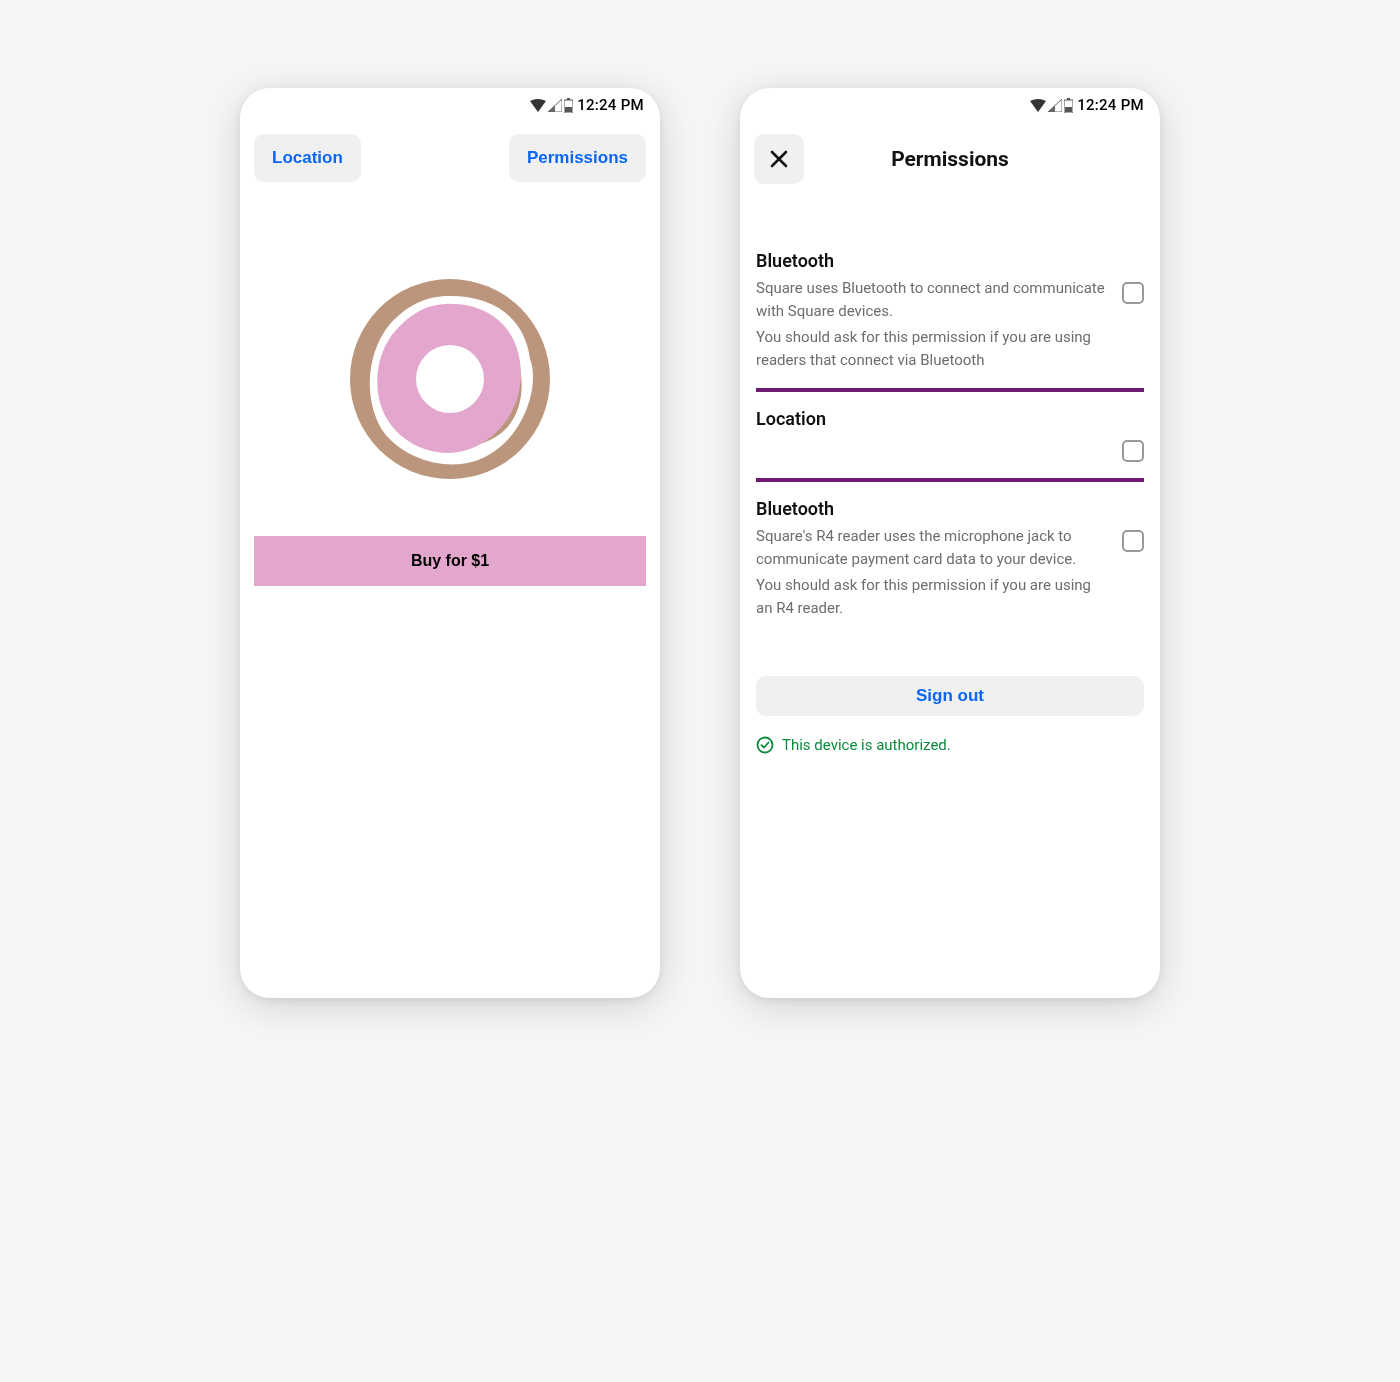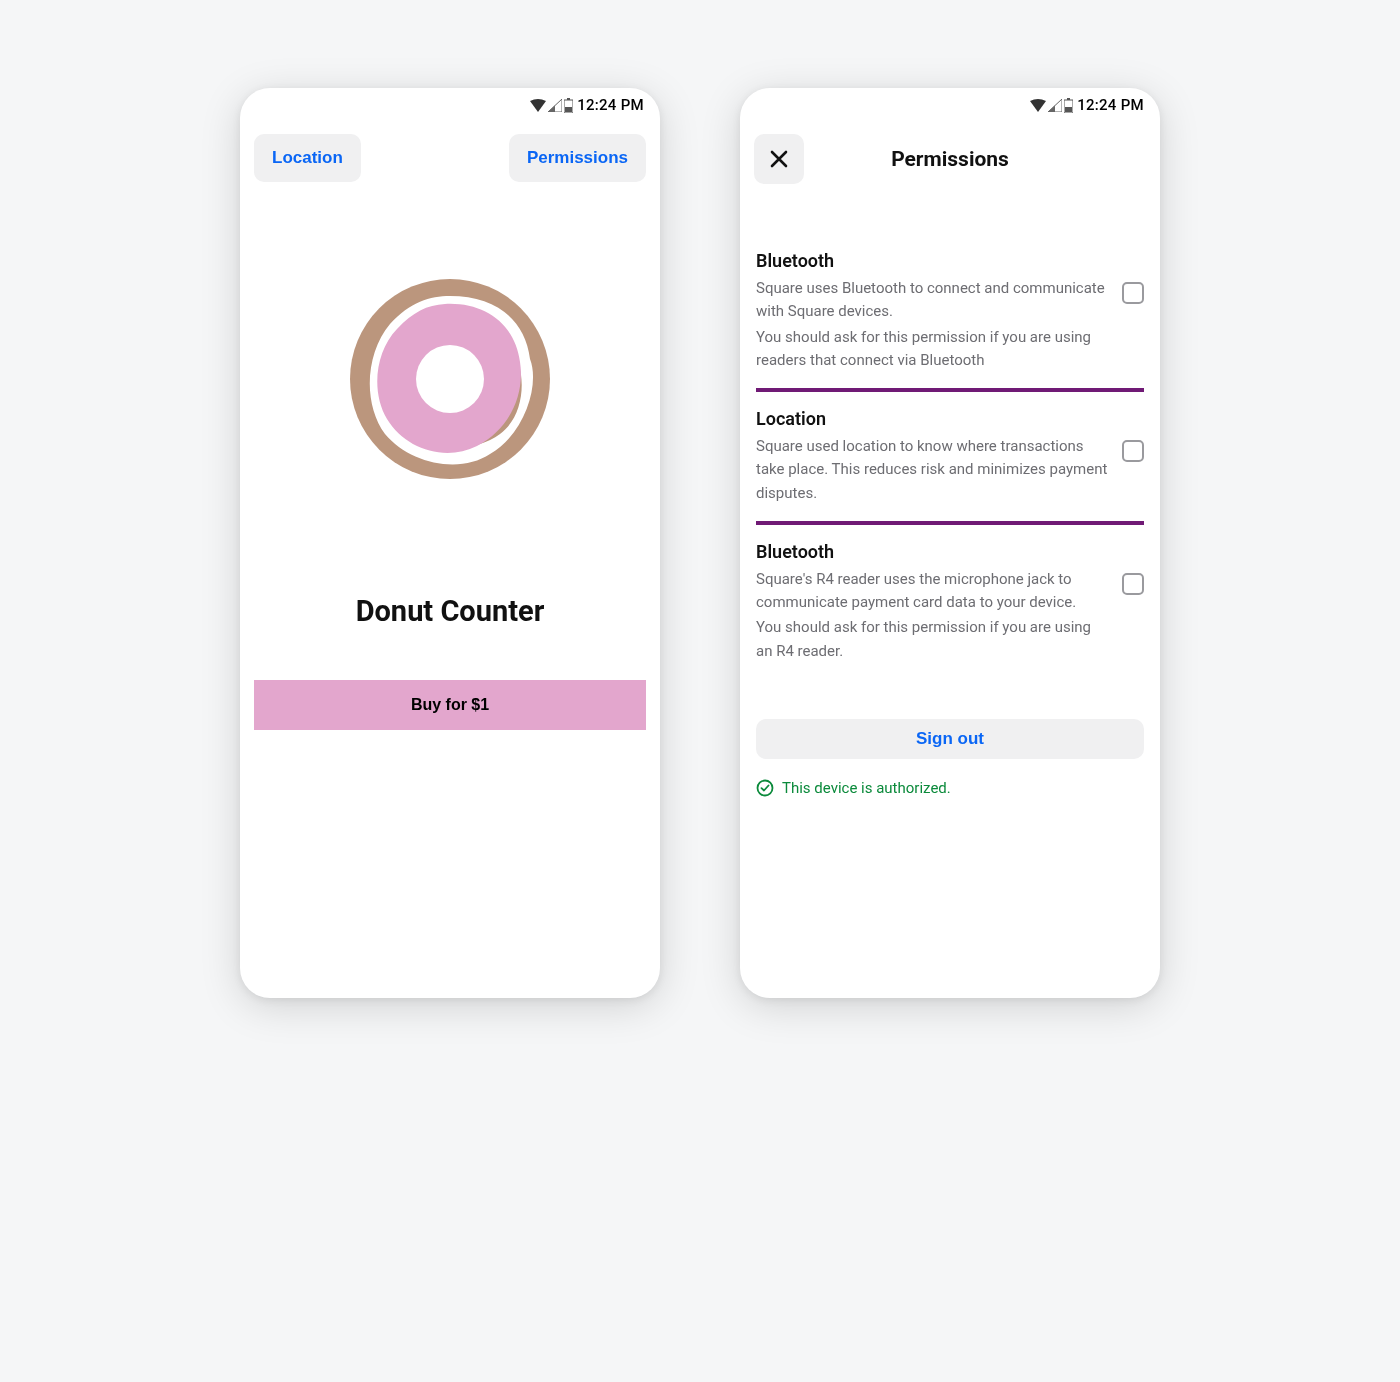--- a/index.html
+++ b/index.html
@@ -204,21 +204,20 @@
       <path d="M100 30
                C140 28 170 50 175 88
                C180 120 165 155 132 172
                C100 188 60 175 42 145
                C26 118 30 78 52 55
                C68 38 82 31 100 30 Z" fill="#e3a6cd"></path>
       <circle cx="105" cy="105" r="34" fill="#ffffff"></circle>
     </svg>
   </div>
 
-  <div class="app-title">Donut Counter</div>
 
   <button class="buy-btn">Buy for $1</button>
 </div>
 
 <div class="phone">
   <div class="status-bar">
     <span class="status-icons">
       <svg width="16" height="13" viewBox="0 0 16 13">
           <path d="M8 13 L0 2 Q8 -2 16 2 Z" fill="#333"></path>
         </svg>
@@ -251,21 +250,20 @@
         <div class="perm-title">Bluetooth</div>
         <div class="perm-desc">Square uses Bluetooth to connect and communicate with Square devices.</div>
         <div class="perm-desc">You should ask for this permission if you are using readers that connect via Bluetooth</div>
       </div>
       <div class="checkbox"></div>
     </div>
 
     <div class="perm-item">
       <div class="perm-body">
         <div class="perm-title">Location</div>
-        <div class="perm-desc">Square used location to know where transactions take place. This reduces risk and minimizes payment disputes.</div>
       </div>
       <div class="checkbox"></div>
     </div>
 
     <div class="perm-item">
       <div class="perm-body">
         <div class="perm-title">Bluetooth</div>
         <div class="perm-desc">Square's R4 reader uses the microphone jack to communicate payment card data to your device.</div>
         <div class="perm-desc">You should ask for this permission if you are using an R4 reader.</div>
       </div>

